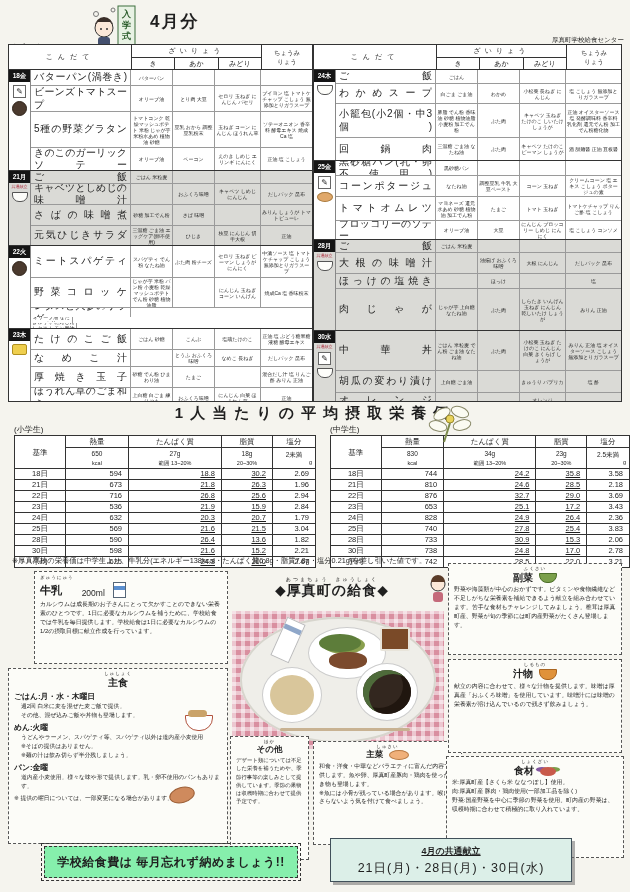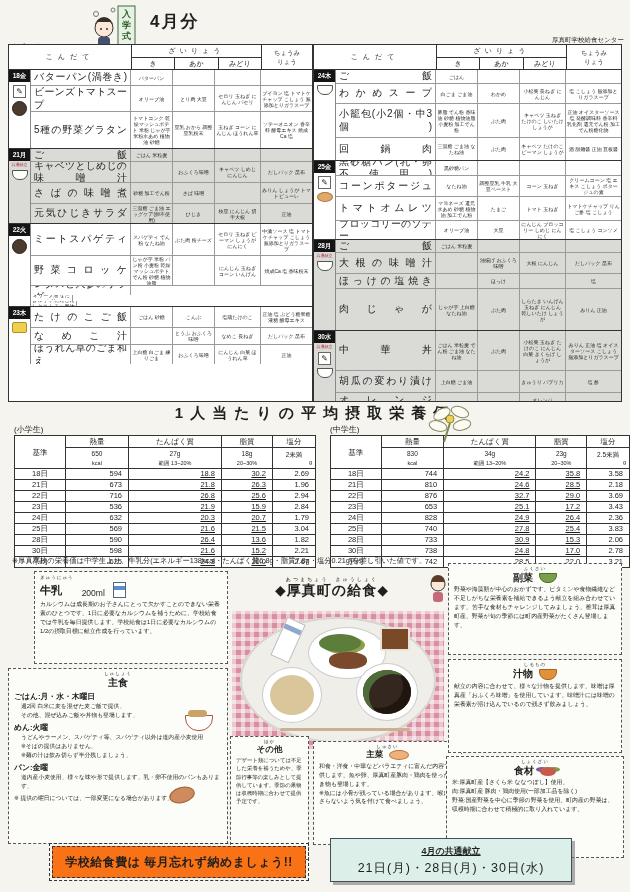--- a/index.html
+++ b/index.html
@@ -109,21 +109,21 @@
   #main-dish-box .ibox-title{font-size:8.5px;}
   #side-dish-box{left:448px;top:563px;width:174px;height:92px;}
   #soup-box{left:448px;top:659px;width:174px;height:94px;}
   #foods-box{left:446px;top:756px;width:178px;height:102px;}
   .t-icon{display:inline-block;vertical-align:middle;margin-left:3px;}
   .salad-icon{width:16px;height:8px;background:#7ba04b;border:1px solid #4c6e2a;border-radius:0 0 8px 8px;}
   .soupbowl-icon{width:16px;height:9px;background:#e0923a;border:1px solid #a86420;border-radius:0 0 8px 8px;}
   .foods-icon{width:16px;height:9px;background:#c85a4a;border-radius:50%;box-shadow:6px -2px 0 -2px #7ba04b,-6px -2px 0 -2px #8458a0;}
   .dish-icon{width:18px;height:8px;background:#f0b07a;border:1px solid #b87a44;border-radius:50%;}
   
-  .fee-banner{position:absolute;left:52px;top:846px;width:252px;height:30px;background:#f97316;
+  .fee-banner{position:absolute;left:44px;top:846px;width:252px;height:30px;background:#86efac;
      border:1px dashed #333;outline:1px dashed #333;outline-offset:2.5px;
      display:flex;align-items:center;justify-content:center;font-weight:bold;font-size:12px;letter-spacing:.5px;}
   .common-box{position:absolute;left:330px;top:838px;width:242px;height:44px;background:#dcefe8;border:1px solid #40505a;
      box-shadow:3px 3px 0 rgba(110,110,110,.55);text-align:center;box-sizing:border-box;padding-top:6px;}
   .common-title{font-size:9px;font-weight:bold;text-decoration:underline;}
   .common-dates{font-size:12.5px;letter-spacing:1px;margin-top:2px;}
 </style>
 </head>
 <body>
 
@@ -216,20 +216,37 @@
             <div class="cell aka">
               <span class="ctext">豆乳 おから 調整豆乳粉末</span>
             </div>
             <div class="cell mid">
               <span class="ctext">玉ねぎ コーン にんじん ほうれん草</span>
             </div>
             <div class="cell sea">
               <span class="ctext">ソテーオニオン 香辛料 酵母エキス 焼成Ca 塩</span>
             </div>
           </div>
+          <div class="item-row" style="height: 22px; min-height: 22px;">
+            <div class="cell name">
+              <span class="ctext">きのこのガーリックソテー</span>
+            </div>
+            <div class="cell ki">
+              <span class="ctext">オリーブ油</span>
+            </div>
+            <div class="cell aka">
+              <span class="ctext">ベーコン</span>
+            </div>
+            <div class="cell mid">
+              <span class="ctext">えのき しめじ エリンギ にんにく</span>
+            </div>
+            <div class="cell sea">
+              <span class="ctext">正油 塩 こしょう</span>
+            </div>
+          </div>
         </div>
       </div>
       <div class="day-group shaded">
         <div class="day-col">
           <div class="day-badge">21月</div>
           <div class="common-note">共通献立</div>
           <div class="dicon dicon-rice-bowl"></div>
         </div>
         <div class="items">
           <div class="item-row" style="height: 13px; min-height: 13px;">
@@ -392,20 +409,37 @@
               <span class="ctext"></span>
             </div>
             <div class="cell aka">
               <span class="ctext">とうふ おふくろ味噌</span>
             </div>
             <div class="cell mid">
               <span class="ctext">なめこ 長ねぎ</span>
             </div>
             <div class="cell sea">
               <span class="ctext">だしパック 昆布</span>
+            </div>
+          </div>
+          <div class="item-row" style="height: 21px; min-height: 21px;">
+            <div class="cell name">
+              <span class="ctext">厚焼き玉子</span>
+            </div>
+            <div class="cell ki">
+              <span class="ctext">砂糖 でん粉 ひまわり油</span>
+            </div>
+            <div class="cell aka">
+              <span class="ctext">たまご</span>
+            </div>
+            <div class="cell mid">
+              <span class="ctext"></span>
+            </div>
+            <div class="cell sea">
+              <span class="ctext">混合だし汁 塩 りんご酢 みりん 正油</span>
             </div>
           </div>
           <div class="item-row" style="height: 19px; min-height: 19px;">
             <div class="cell name">
               <span class="ctext">ほうれん草のごま和え</span>
             </div>
             <div class="cell ki">
               <span class="ctext">上白糖 白ごま 練りごま</span>
             </div>
             <div class="cell aka">

